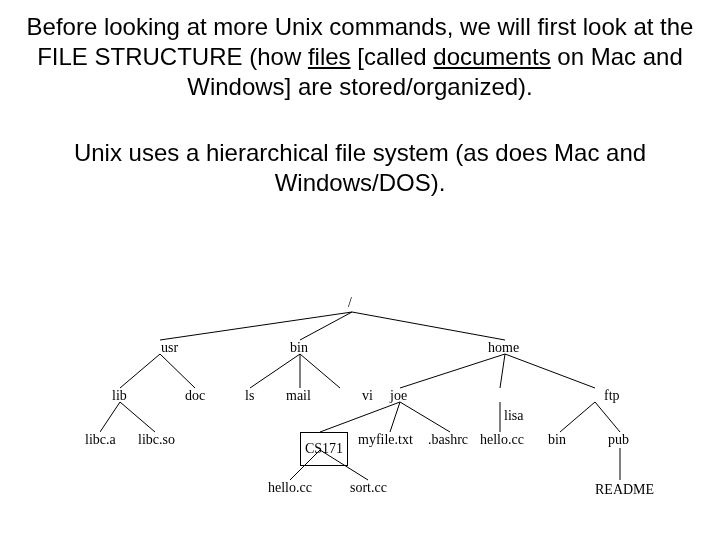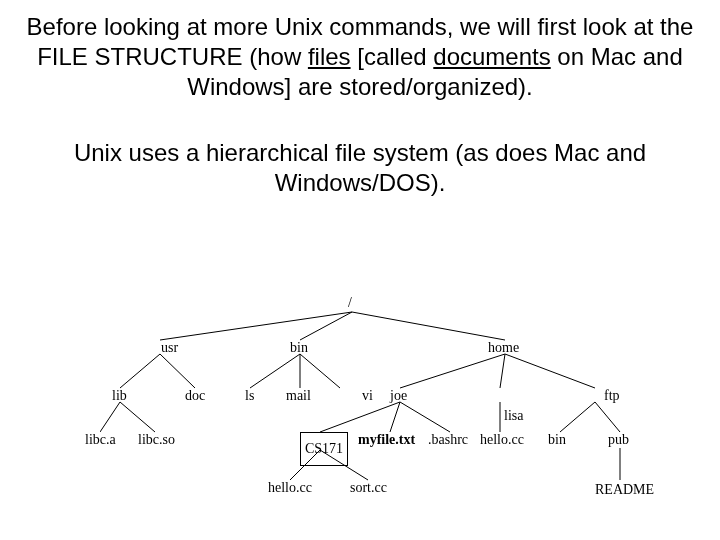--- a/index.html
+++ b/index.html
@@ -101,21 +101,21 @@
   <div class="node" style="left:145px; top:96px;">ls</div>
   <div class="node" style="left:186px; top:96px;">mail</div>
   <div class="node" style="left:234px; top:96px;margin-left:28px;">vi</div>
   <div class="node" style="left:290px; top:96px;">joe</div>
   <div class="node" style="left:404px; top:96px;margin-top:20px;">lisa</div>
   <div class="node" style="left:504px; top:96px;">ftp</div>
 
   <div class="node" style="left:-15px; top:140px;">libc.a</div>
   <div class="node" style="left:38px; top:140px;">libc.so</div>
   <div class="node boxed" style="left:200px; top:140px;">CS171</div>
-  <div class="node" style="left:258px; top:140px;font-weight:bold;">myfile.txt</div>
+  <div class="node" style="left:258px; top:140px;">myfile.txt</div>
   <div class="node" style="left:328px; top:140px;">.bashrc</div>
   <div class="node" style="left:380px; top:140px;">hello.cc</div>
   <div class="node" style="left:448px; top:140px;">bin</div>
   <div class="node" style="left:508px; top:140px;">pub</div>
 
   <div class="node" style="left:168px; top:188px;">hello.cc</div>
   <div class="node" style="left:250px; top:188px;">sort.cc</div>
   <div class="node" style="left:495px; top:190px;">README</div>
 </div>
 

